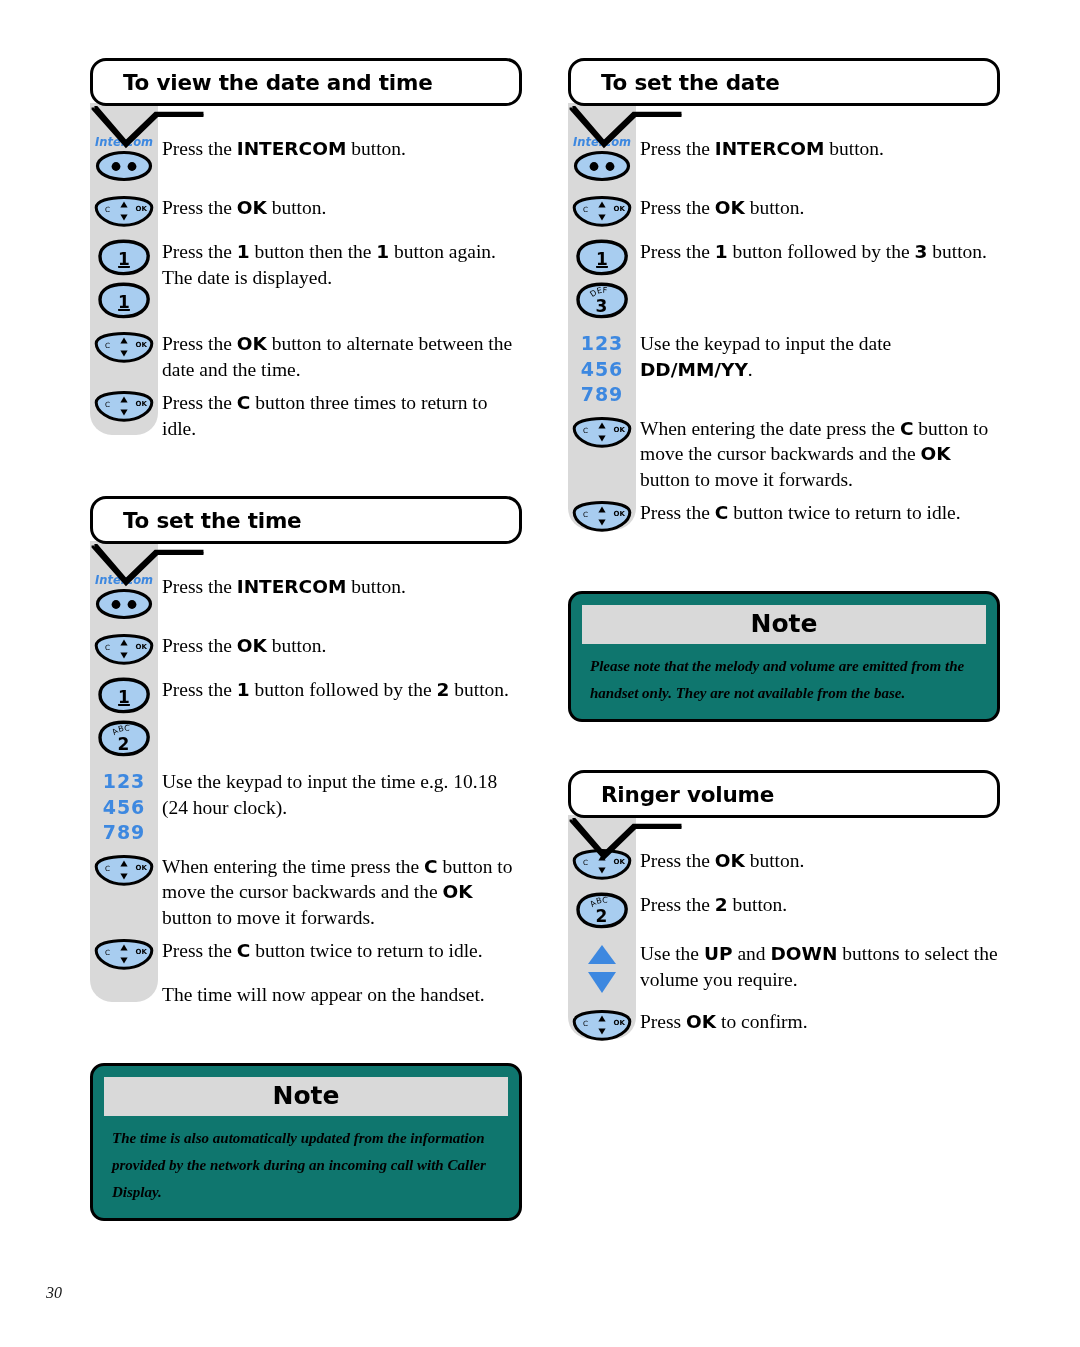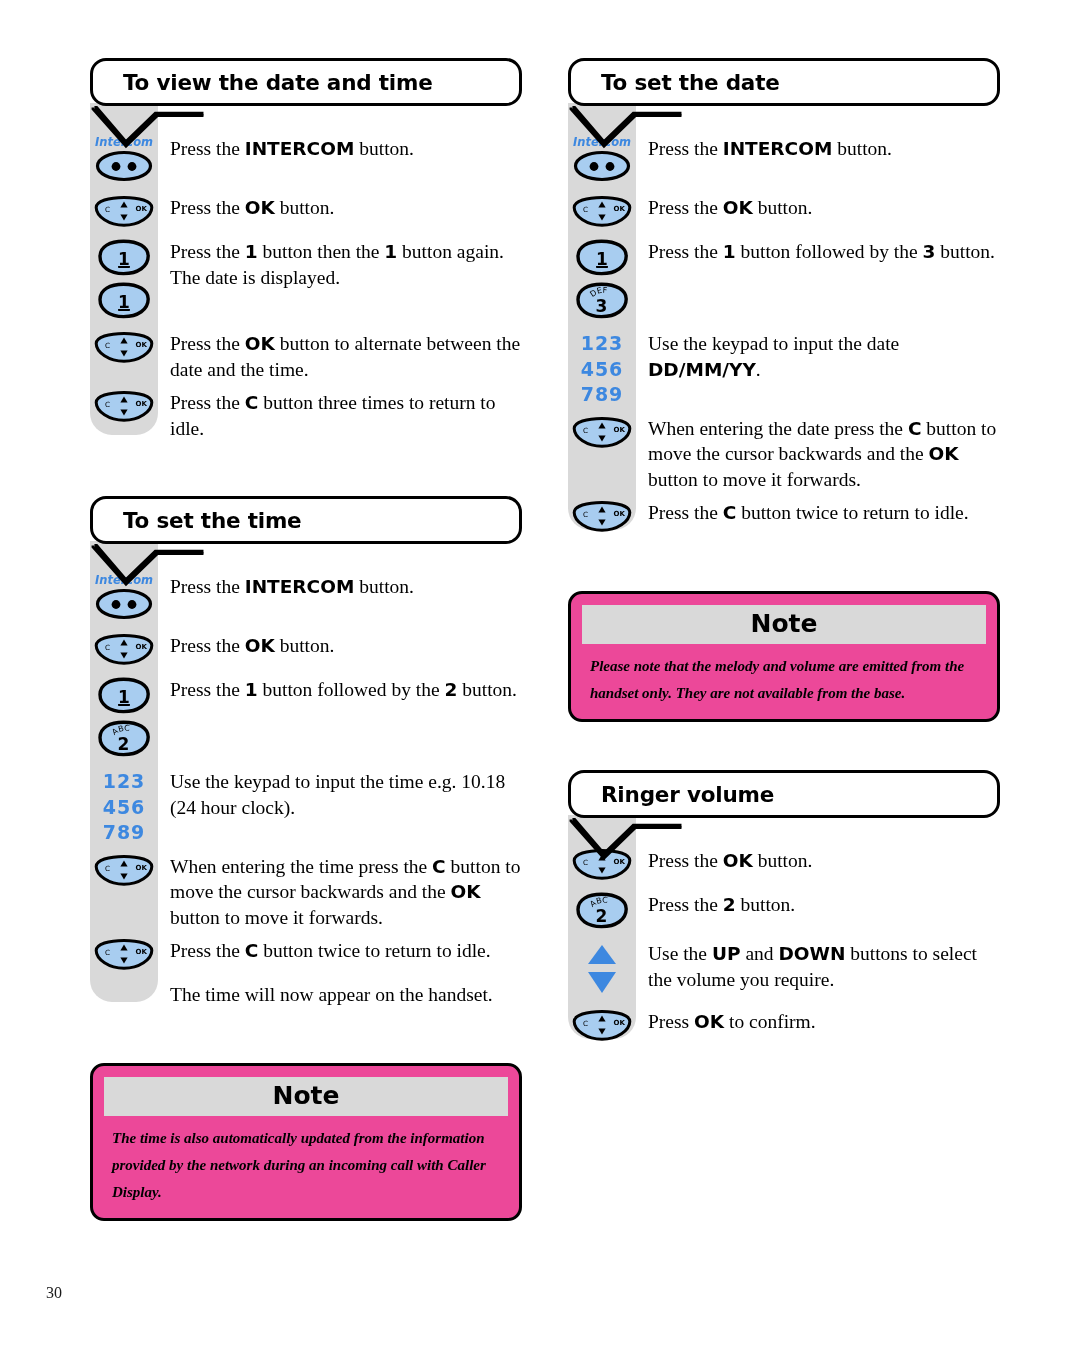--- a/index.html
+++ b/index.html
@@ -98,21 +98,21 @@
     align-items: center;
     justify-content: flex-start;
     padding-top: 1px;
   }
   .step-text {
     flex: 1;
     font-family: "Liberation Serif", serif;
     font-size: 19.5px;
     line-height: 25.5px;
     color: #000;
-    padding-left: 12px;
+    padding-left: 4px;
     padding-top: 1px;
   }
   .step-text b {
     font-family: "DejaVu Sans", sans-serif;
     font-weight: bold;
     font-size: 18.5px;
   }
 
   
   .btn-icon { display: block; }
@@ -138,21 +138,21 @@
     color: #3d88e0;
     text-align: center;
     line-height: 12px;
     margin-bottom: 1px;
   }
 
   
   .note-box {
     border: 3px solid #000;
     border-radius: 14px;
-    background: #ec4899;
+    background: #0f766e;
     box-sizing: border-box;
     padding: 11px 11px 12px 11px;
   }
   .note-head {
     background: #d9d9d9;
     text-align: center;
     font-family: "DejaVu Sans", sans-serif;
     font-weight: bold;
     font-size: 25px;
     color: #000;
@@ -167,20 +167,21 @@
     color: #000;
     padding: 9px 5px 0 8px;
   }
 
   
   .page-number {
     position: absolute;
     left: 46px;
     top: 1284px;
     font-family: "Liberation Serif", serif;
+    font-style: italic;
     font-size: 16px;
     color: #1a1a1a;
   }
 
   .spacer-lg { height: 48px; }
 </style>
 </head>
 <body>
 
 <div class="page">

